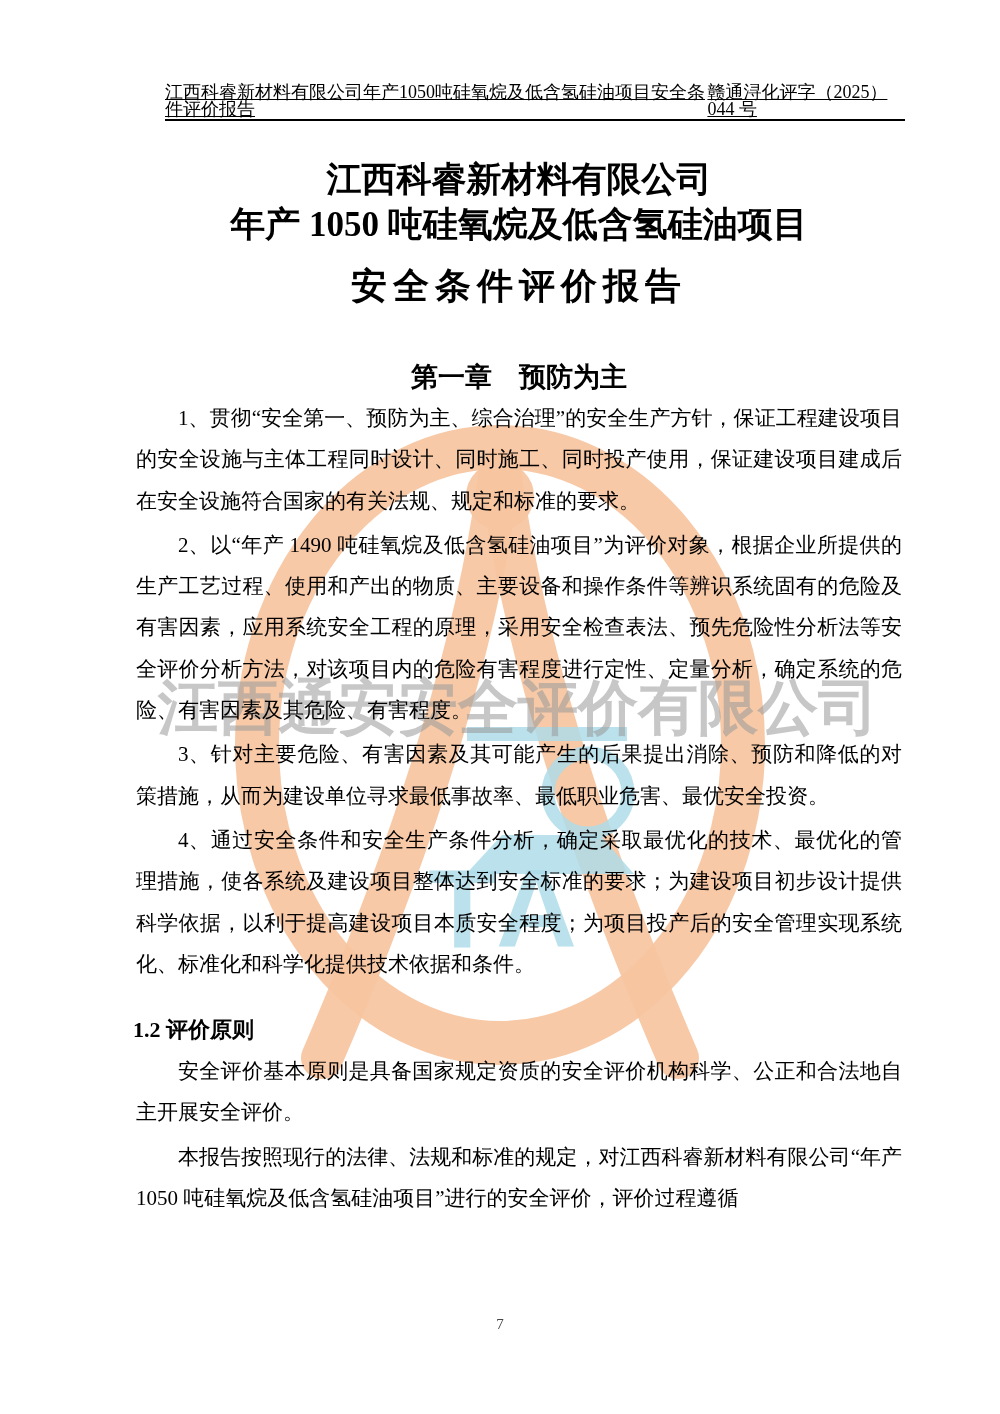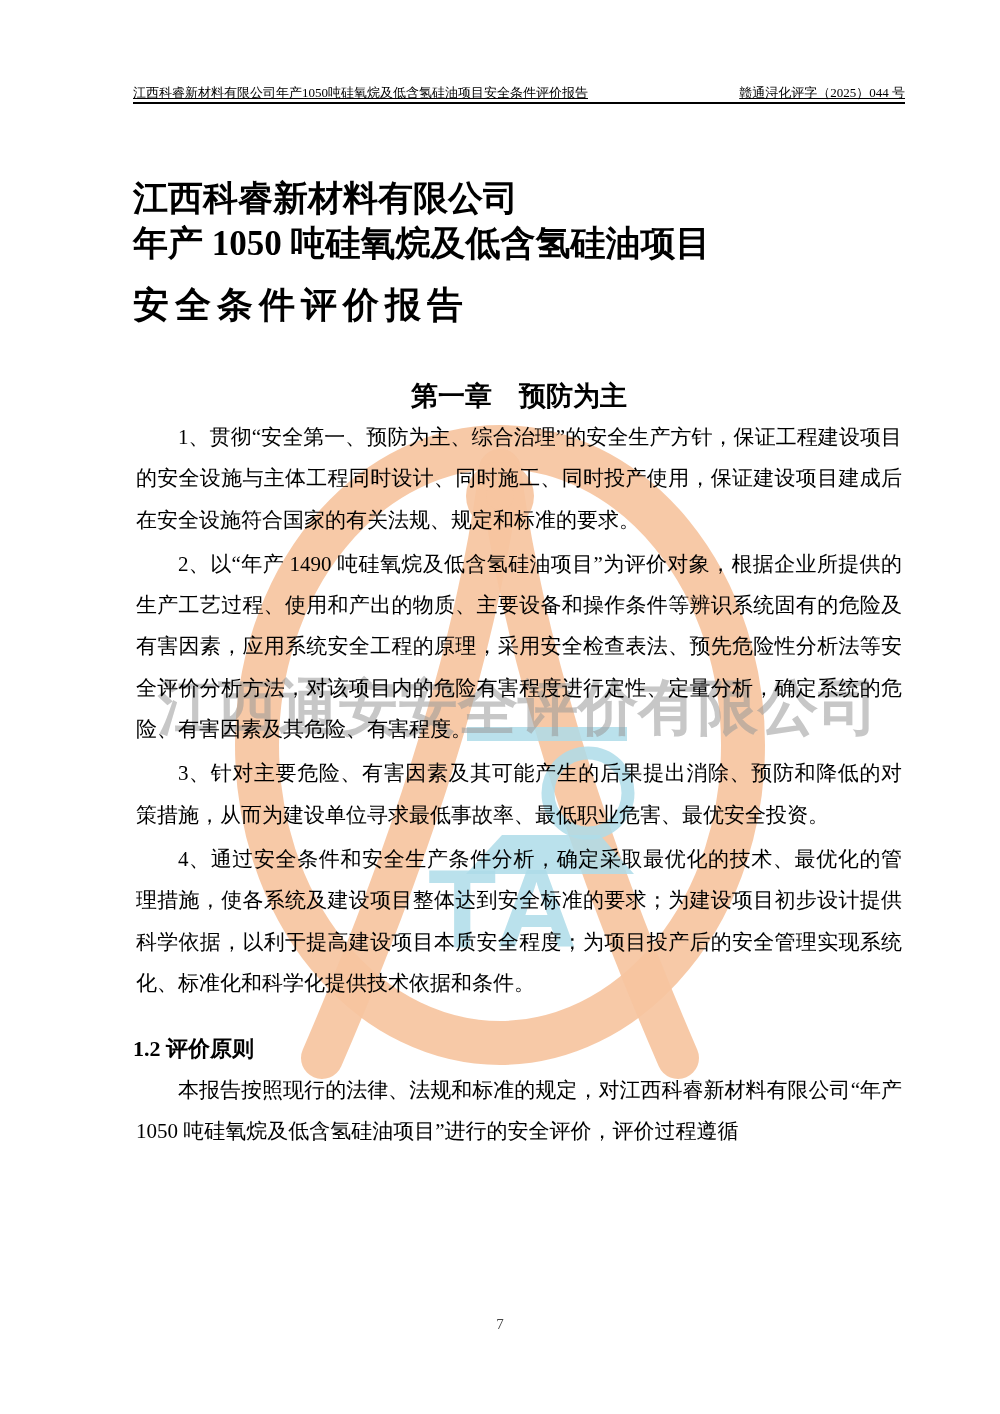--- a/index.html
+++ b/index.html
@@ -13,25 +13,25 @@
     position:absolute;top:668px;left:158px;width:730px;
     font-size:60px;font-weight:bold;white-space:nowrap;
     color:#9a9a9a;opacity:.55;letter-spacing:0px;
     font-family:"Liberation Serif","DejaVu Serif",serif;
   }
   
   .content{position:absolute;z-index:2;left:133px;top:0;width:772px;}
   .doc-header{
     display:flex;justify-content:space-between;align-items:flex-end;
     padding-top:84px;border-bottom:2px solid #000;padding-bottom:1px;
-    font-size:13px;line-height:17px;
+    font-size:18px;line-height:17px;margin-left:32px;
   }
   .doc-header .h-left{text-decoration:underline;font-weight:normal;}
   .doc-header .h-right{text-decoration:underline;font-weight:normal;}
-  .titles{margin-top:72px;}
+  .titles{text-align:center;margin-top:36px;}
   .title-serif{
     font-size:35px;font-weight:bold;line-height:45px;
     font-family:"Liberation Serif","DejaVu Serif",serif;
   }
   .title-black{
     font-size:36px;font-weight:700;line-height:58px;margin-top:10px;
     letter-spacing:6px;
     font-family:"Liberation Sans","DejaVu Sans",sans-serif;
   }
   .chapter{
@@ -85,17 +85,18 @@
   </div>
 
   <div class="chapter">第一章　预防为主</div>
 
   <p class="body">1、贯彻“安全第一、预防为主、综合治理”的安全生产方针，保证工程建设项目的安全设施与主体工程同时设计、同时施工、同时投产使用，保证建设项目建成后在安全设施符合国家的有关法规、规定和标准的要求。</p>
   <p class="body">2、以“年产 1490 吨硅氧烷及低含氢硅油项目”为评价对象，根据企业所提供的生产工艺过程、使用和产出的物质、主要设备和操作条件等辨识系统固有的危险及有害因素，应用系统安全工程的原理，采用安全检查表法、预先危险性分析法等安全评价分析方法，对该项目内的危险有害程度进行定性、定量分析，确定系统的危险、有害因素及其危险、有害程度。</p>
   <p class="body">3、针对主要危险、有害因素及其可能产生的后果提出消除、预防和降低的对策措施，从而为建设单位寻求最低事故率、最低职业危害、最优安全投资。</p>
   <p class="body">4、通过安全条件和安全生产条件分析，确定采取最优化的技术、最优化的管理措施，使各系统及建设项目整体达到安全标准的要求；为建设项目初步设计提供科学依据，以利于提高建设项目本质安全程度；为项目投产后的安全管理实现系统化、标准化和科学化提供技术依据和条件。</p>
 
   <h3 class="sec">1.2 评价原则</h3>
+  <p class="body">安全评价基本原则是具备国家规定资质的安全评价机构科学、公正和合法地自主开展安全评价。</p>
   <p class="body">本报告按照现行的法律、法规和标准的规定，对江西科睿新材料有限公司“年产 1050 吨硅氧烷及低含氢硅油项目”进行的安全评价，评价过程遵循</p>
 
 </div>
 
 <div class="page-number">7</div>
 
 </body></html>

